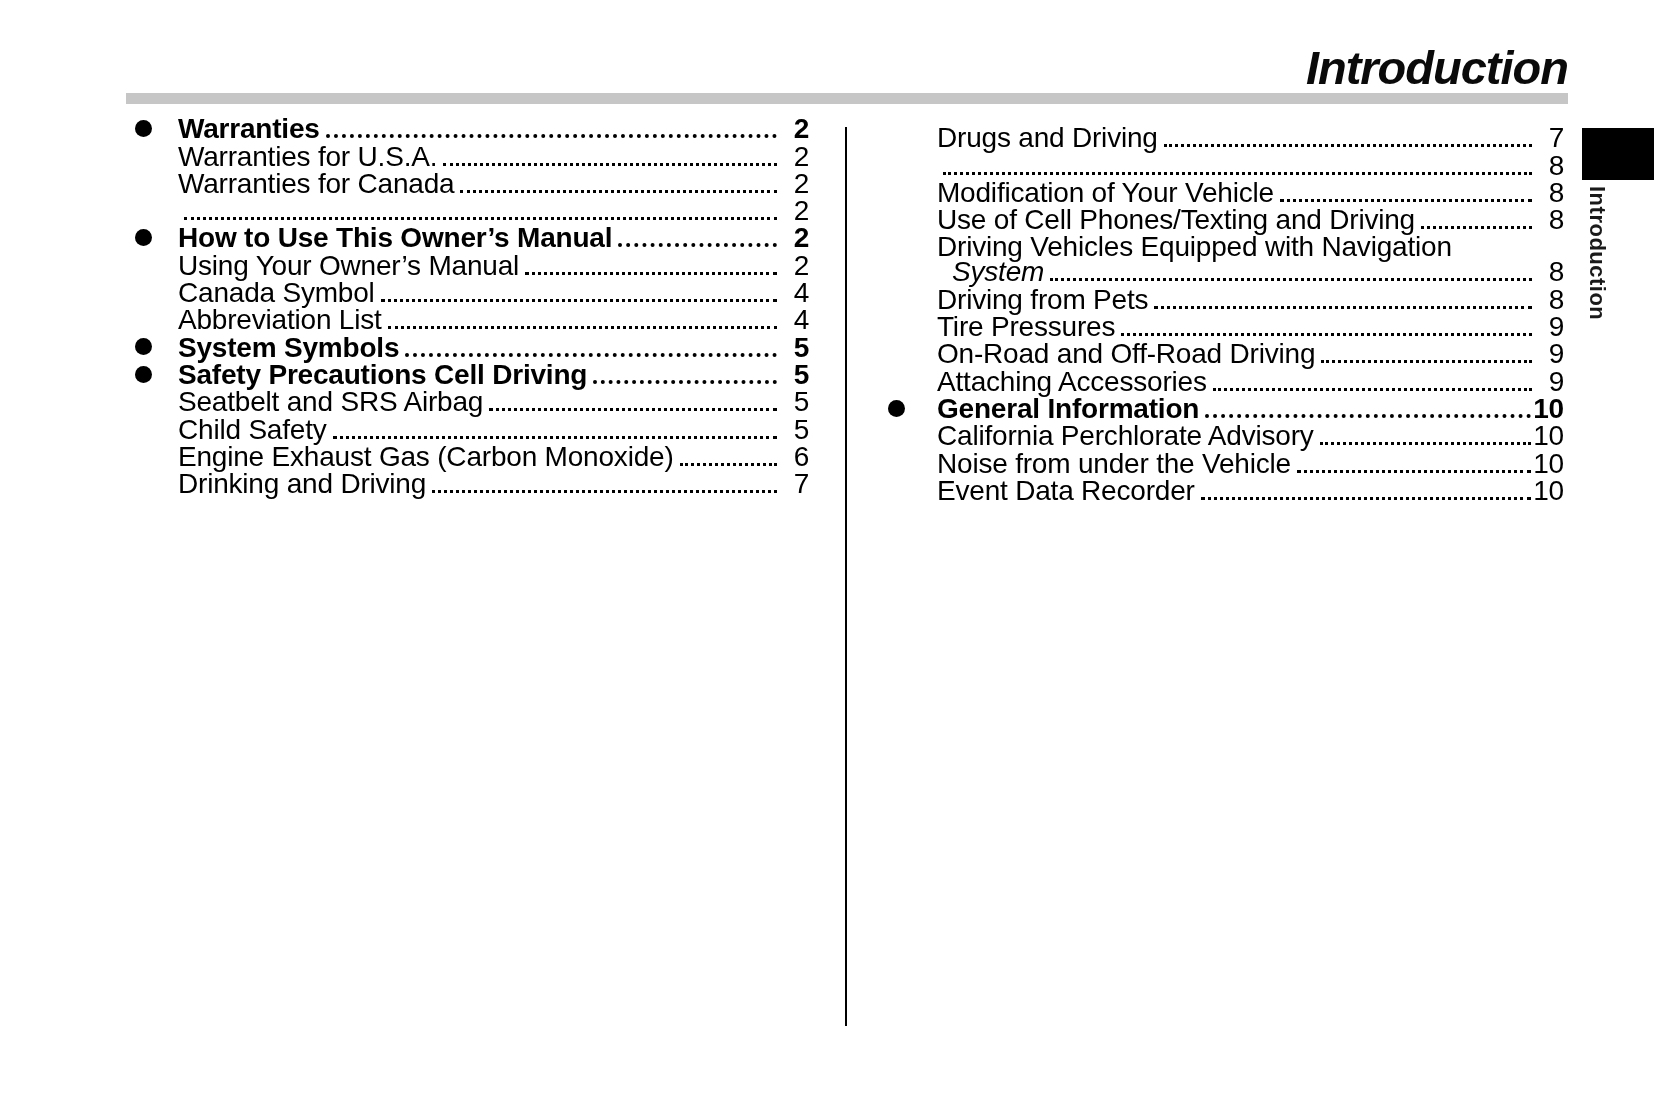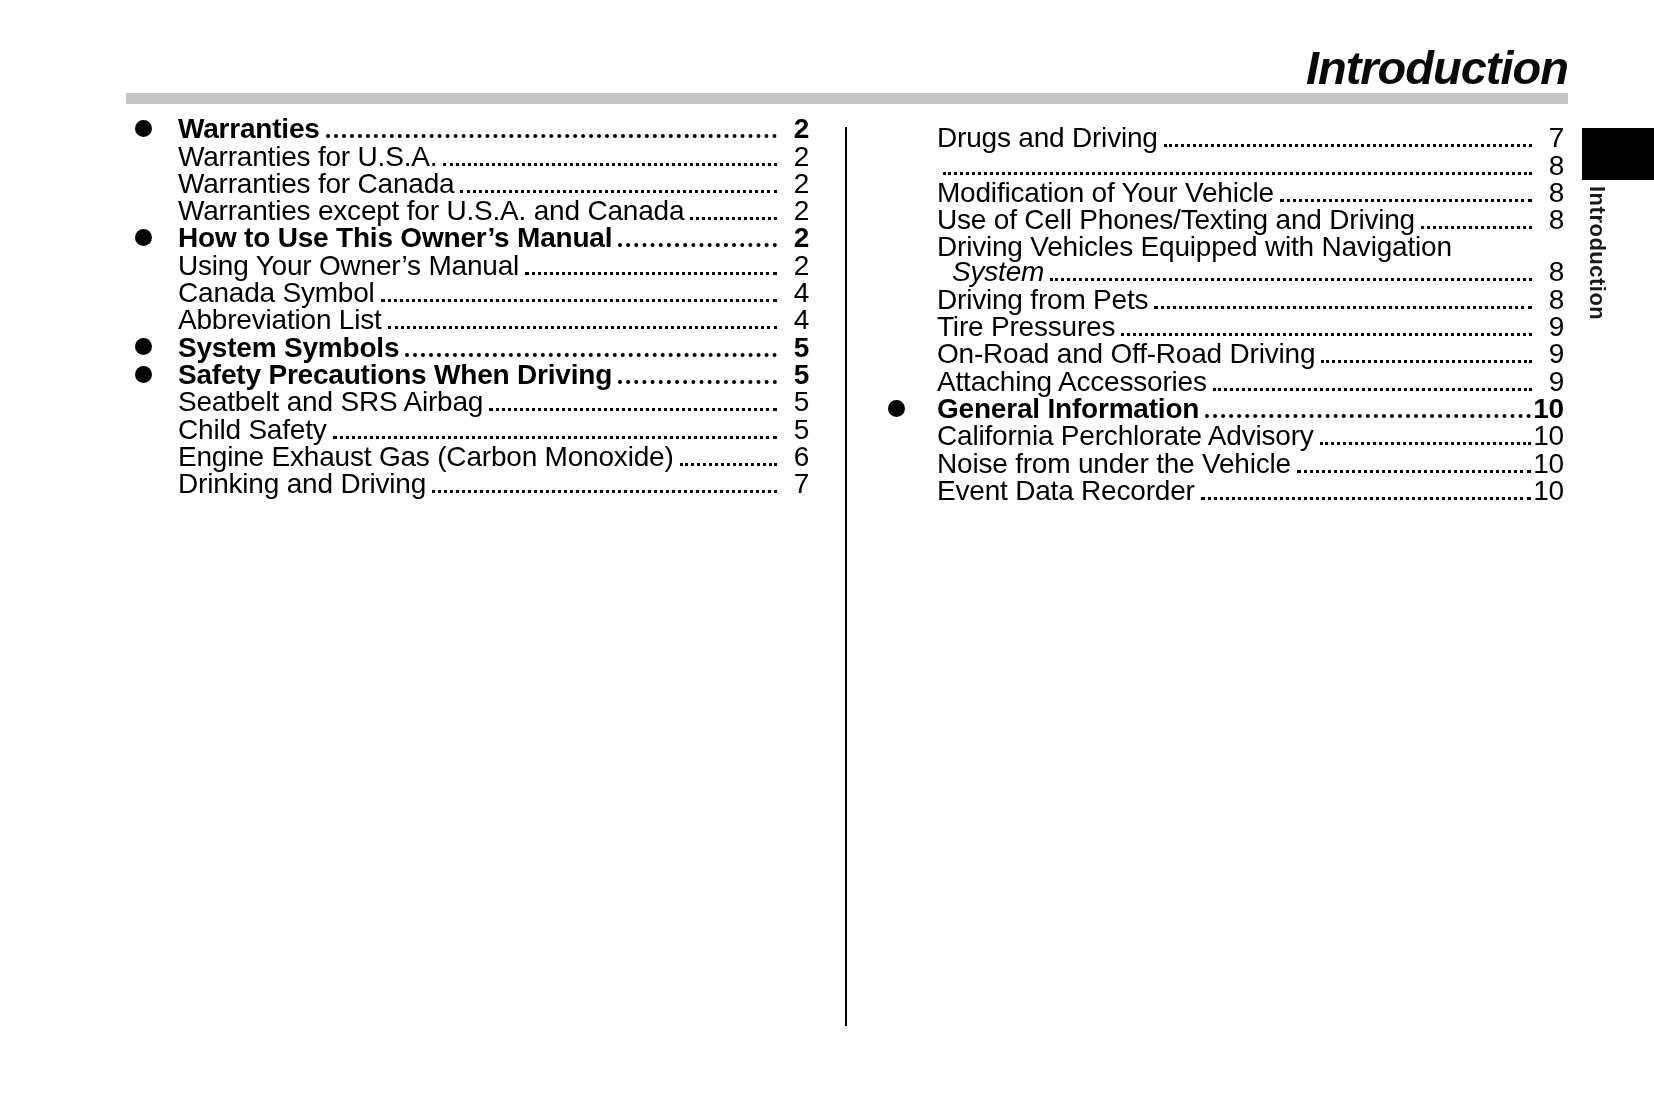--- a/index.html
+++ b/index.html
@@ -142,21 +142,20 @@
       <span class="toc-label">Warranties for U.S.A.</span>
       <span class="leader"></span>
       <span class="pg">2</span>
     </div>
     <div class="toc-row sub">
       <span class="toc-label">Warranties for Canada</span>
       <span class="leader"></span>
       <span class="pg">2</span>
     </div>
     <div class="toc-row sub">
-      <span class="toc-label">Warranties except for U.S.A. and Canada</span>
       <span class="leader"></span>
       <span class="pg">2</span>
     </div>
     <div class="toc-row main">
       <span class="bullet"></span>
       <span class="toc-label">How to Use This Owner’s Manual</span>
       <span class="leader"></span>
       <span class="pg">2</span>
     </div>
     <div class="toc-row sub">
@@ -175,21 +174,21 @@
       <span class="pg">4</span>
     </div>
     <div class="toc-row main">
       <span class="bullet"></span>
       <span class="toc-label">System Symbols</span>
       <span class="leader"></span>
       <span class="pg">5</span>
     </div>
     <div class="toc-row main">
       <span class="bullet"></span>
-      <span class="toc-label">Safety Precautions When Driving</span>
+      <span class="toc-label">Safety Precautions Cell Driving</span>
       <span class="leader"></span>
       <span class="pg">5</span>
     </div>
     <div class="toc-row sub">
       <span class="toc-label">Seatbelt and SRS Airbag</span>
       <span class="leader"></span>
       <span class="pg">5</span>
     </div>
     <div class="toc-row sub">
       <span class="toc-label">Child Safety</span>

